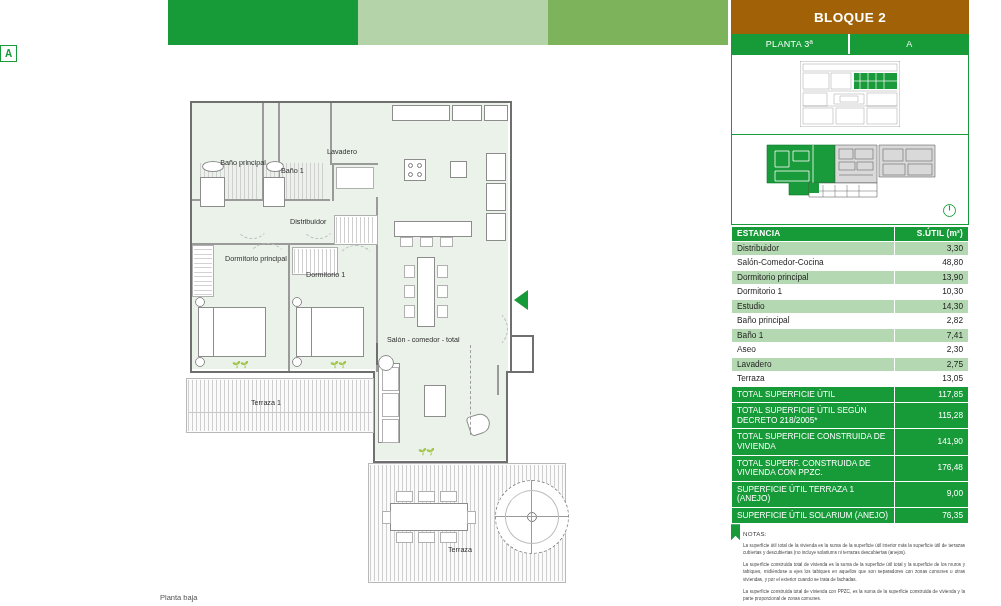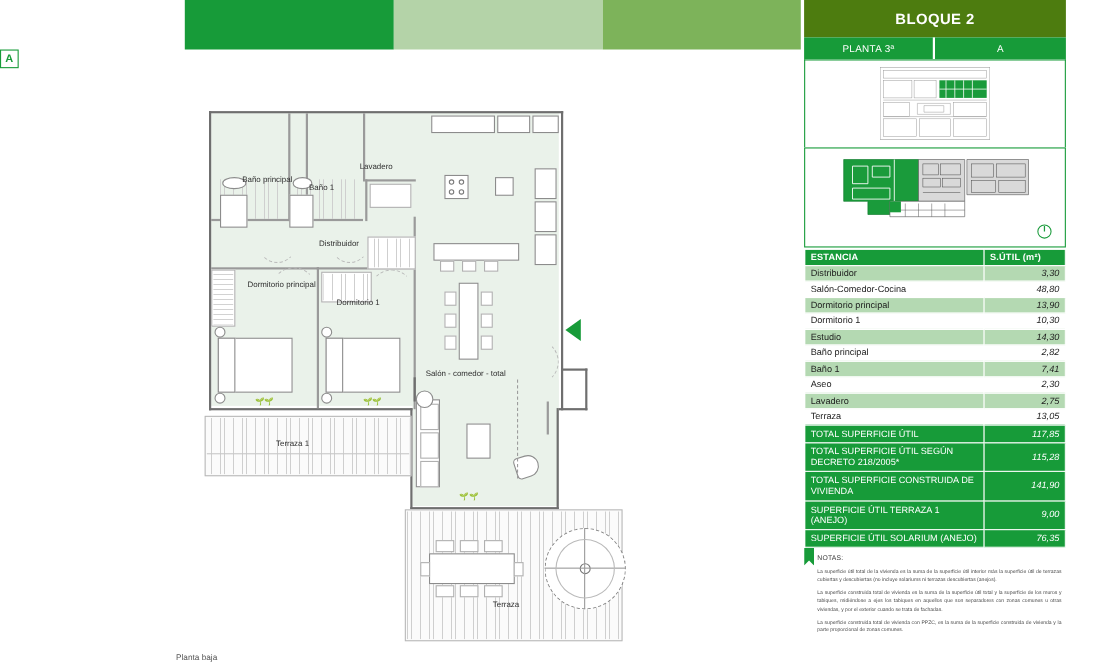--- a/index.html
+++ b/index.html
@@ -21,21 +21,21 @@
   .band-1 { left: 168px; width: 190px; background: #179b39; }
   .band-2 { left: 358px; width: 190px; background: #b4d3a8; }
   .band-3 { left: 548px; width: 180px; background: #7db35a; }
 
   
   #panel {
     position: absolute; left: 731px; top: 0;
     width: 238px; height: 606px;
   }
   .blk-title {
-    height: 34px; background: #4d7c0f; color: #fff;
+    height: 34px; background: #a16207; color: #fff;
     display: flex; align-items: center; justify-content: center;
     font-size: 13.5px; font-weight: bold; letter-spacing: .4px;
   }
   .planta-row { display: flex; height: 20px; }
   .planta-cell {
     background: #179b39; color: #fff; font-size: 9px;
     display: flex; align-items: center; justify-content: center;
     letter-spacing: .3px;
   }
   .planta-cell.left { flex: 0 0 119px; border-right: 2px solid #fff; }
@@ -66,23 +66,23 @@
   table.areas th, table.areas td {
     font-size: 8.3px; padding: 2px 5px;
     border: 1.2px solid #ffffff;
     line-height: 1.15;
   }
   table.areas th {
     background: #179b39; color: #fff; font-weight: bold;
     letter-spacing: .2px;
   }
   th.c-name { text-align: left; width: 163px; }
-  th.c-val  { text-align: left; }
+  th.c-val  { text-align: right; }
   td.c-name { text-align: left; color: #1d1d1d; }
-  td.c-val  { text-align: right; color: #1d1d1d; font-style: italic; }
+  td.c-val  { text-align: right; color: #1d1d1d; }
   tr.alt td { background: #b4d9b2; }
   tr.plain td { background: #ffffff; }
   tr.total td {
     background: #179b39; color: #ffffff; font-weight: normal;
     padding-top: 3px; padding-bottom: 3px;
   }
   tr.total td.c-name { text-transform: uppercase; }
 
   
   #notes {
@@ -429,20 +429,24 @@
           </tr>
         <tr class="total">
             <td class="c-name">TOTAL SUPERFICIE ÚTIL SEGÚN DECRETO 218/2005*</td>
             <td class="c-val">115,28</td>
           </tr>
         <tr class="total">
             <td class="c-name">TOTAL SUPERFICIE CONSTRUIDA DE VIVIENDA</td>
             <td class="c-val">141,90</td>
           </tr>
         <tr class="total">
+            <td class="c-name">TOTAL SUPERF. CONSTRUIDA DE VIVIENDA CON PPZC.</td>
+            <td class="c-val">176,48</td>
+          </tr>
+        <tr class="total">
             <td class="c-name">SUPERFICIE ÚTIL TERRAZA 1 (ANEJO)</td>
             <td class="c-val">9,00</td>
           </tr>
         <tr class="total">
             <td class="c-name">SUPERFICIE ÚTIL SOLARIUM (ANEJO)</td>
             <td class="c-val">76,35</td>
           </tr>
       </tbody>
     </table>
 

